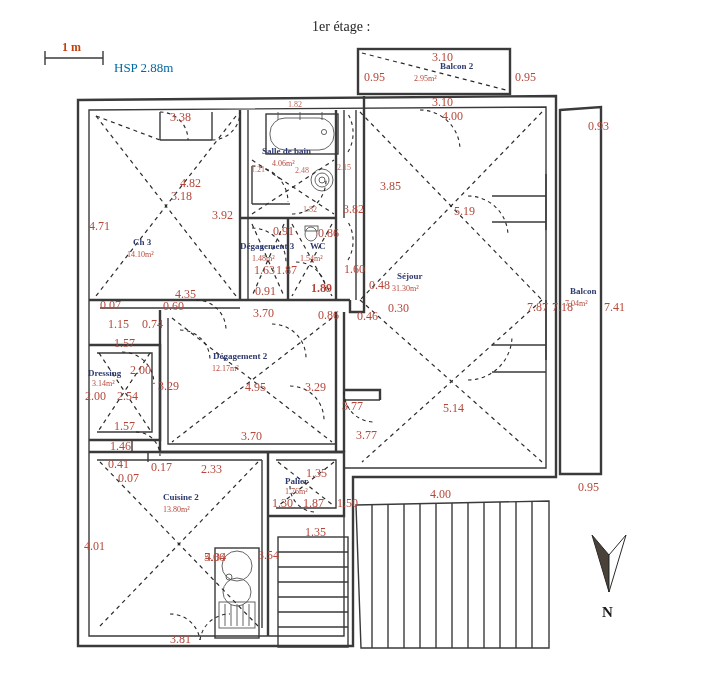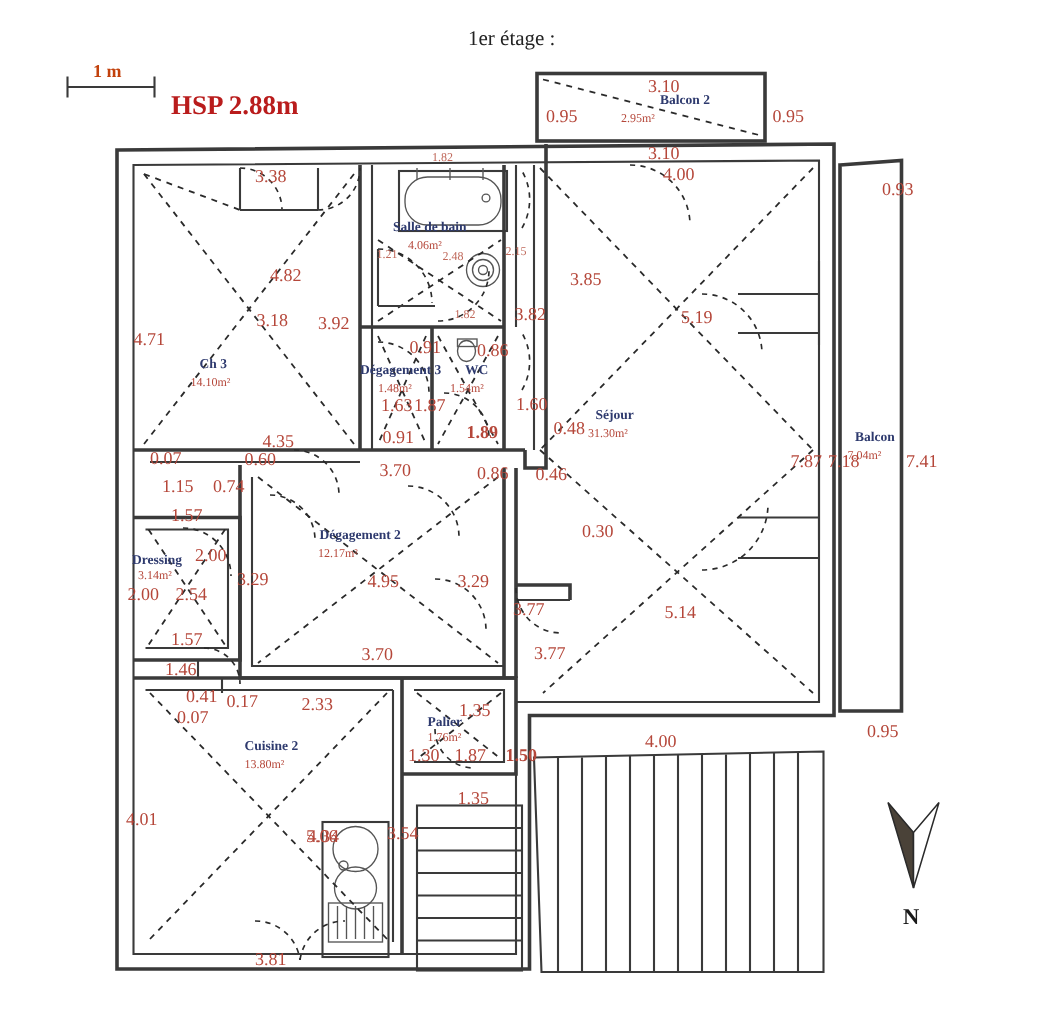--- a/index.html
+++ b/index.html
@@ -8,21 +8,21 @@
   #plan{position:absolute;left:0;top:0;width:706px;height:680px;}
   .lbl{position:absolute;white-space:nowrap;line-height:1;}
   
   .dim{color:#b5473a;font-family:"Liberation Serif",serif;font-size:15px;}
   .dim.sm{font-size:8px;color:#c06a5c;}
   .dim.md{font-size:12px;}
   
   .room{color:#2e3a6e;font-family:"Liberation Serif",serif;font-weight:bold;font-size:9px;}
   .area{color:#b5473a;font-family:"Liberation Serif",serif;font-size:8px;}
   .title{color:#232323;font-family:"Liberation Serif",serif;font-size:14px;}
-  .hsp{color:#b91c1c;font-family:"Liberation Serif",serif;font-size:18px;font-weight:bold;}
+  .hsp{color:#0369a1;font-family:"Liberation Serif",serif;font-size:13px;font-weight:normal;}
   .scale-txt{color:#c2410c;font-size:12px;font-weight:bold;}
   .north{color:#1a1a1a;font-family:"Liberation Serif",serif;font-weight:bold;font-size:15px;}
 </style>
 </head>
 <body>
 
 <svg id="plan" viewBox="0 0 706 680">
   <defs>
     <style>
       .w  { fill:none; stroke:#3a3a3a; stroke-width:2.4; }
@@ -268,42 +268,42 @@
     <div class="lbl area" style="left: 163px; top: 506px;">13.80m²</div>
     <div class="lbl dim md" style="left: 432px; top: 51px;">3.10</div>
     <div class="lbl dim md" style="left: 364px; top: 71px;">0.95</div>
     <div class="lbl dim md" style="left: 515px; top: 71px;">0.95</div>
     <div class="lbl dim md" style="left: 432px; top: 96px;">3.10</div>
     <div class="lbl dim md" style="left: 442px; top: 110px;">4.00</div>
     <div class="lbl dim md" style="left: 588px; top: 120px;">0.93</div>
     <div class="lbl dim md" style="left: 170px; top: 111px; text-align: right;">3.38</div>
     <div class="lbl dim sm" style="left: 288px; top: 101px;">1.82</div>
     <div class="lbl dim md" style="left: 180px; top: 177px;">4.82</div>
-    <div class="lbl dim md" style="left: 171px; top: 207px; font-family: Liberation Serif, serif;">3.18</div>
+    <div class="lbl dim md" style="left: 171px; top: 190px; font-family: Liberation Serif, serif;">3.18</div>
     <div class="lbl dim md" style="left: 212px; top: 209px;">3.92</div>
     <div class="lbl dim md" style="left: 89px; top: 220px;">4.71</div>
     <div class="lbl dim sm" style="left: 251px; top: 166px;">1.21</div>
     <div class="lbl dim sm" style="left: 295px; top: 167px;">2.48</div>
     <div class="lbl dim sm" style="left: 337px; top: 164px;">2.15</div>
     <div class="lbl dim sm" style="left: 303px; top: 206px;">1.82</div>
     <div class="lbl dim md" style="left: 380px; top: 180px;">3.85</div>
     <div class="lbl dim md" style="left: 343px; top: 203px;">3.82</div>
     <div class="lbl dim md" style="left: 454px; top: 205px;">5.19</div>
     <div class="lbl dim md" style="left: 273px; top: 225px;">0.91</div>
     <div class="lbl dim md" style="left: 318px; top: 227px;">0.86</div>
     <div class="lbl dim md" style="left: 254px; top: 264px;">1.63</div>
     <div class="lbl dim md" style="left: 276px; top: 264px;">1.87</div>
     <div class="lbl dim md" style="left: 344px; top: 263px;">1.60</div>
     <div class="lbl dim md" style="left: 369px; top: 279px;">0.48</div>
     <div class="lbl dim md" style="left: 255px; top: 285px;">0.91</div>
     <div class="lbl dim md" style="left: 311px; top: 282px; font-weight: bold;">1.89</div>
     <div class="lbl dim md" style="left: 175px; top: 288px;">4.35</div>
     <div class="lbl dim md" style="left: 100px; top: 299px;">0.07</div>
     <div class="lbl dim md" style="left: 127px; top: 300px; padding-left: 36px;">0.60</div>
-    <div class="lbl dim md" style="left: 388px; top: 302px; margin-top: 46px;">0.30</div>
+    <div class="lbl dim md" style="left: 388px; top: 302px;">0.30</div>
     <div class="lbl dim md" style="left: 357px; top: 310px;">0.46</div>
     <div class="lbl dim md" style="left: 253px; top: 307px;">3.70</div>
     <div class="lbl dim md" style="left: 318px; top: 309px;">0.86</div>
     <div class="lbl dim md" style="left: 527px; top: 301px;">7.87</div>
     <div class="lbl dim md" style="left: 604px; top: 301px;">7.41</div>
     <div class="lbl dim md" style="left: 552px; top: 301px;">7.18</div>
     <div class="lbl dim md" style="left: 108px; top: 318px;">1.15</div>
     <div class="lbl dim md" style="left: 142px; top: 318px;">0.74</div>
     <div class="lbl dim md" style="left: 114px; top: 337px;">1.57</div>
     <div class="lbl dim md" style="left: 130px; top: 364px;">2.00</div>
@@ -311,29 +311,29 @@
     <div class="lbl dim md" style="left: 117px; top: 390px;">2.54</div>
     <div class="lbl dim md" style="left: 158px; top: 380px;">3.29</div>
     <div class="lbl dim md" style="left: 245px; top: 381px;">4.95</div>
     <div class="lbl dim md" style="left: 305px; top: 381px;">3.29</div>
     <div class="lbl dim md" style="left: 114px; top: 420px;">1.57</div>
     <div class="lbl dim md" style="left: 110px; top: 440px;">1.46</div>
     <div class="lbl dim md" style="left: 241px; top: 430px;">3.70</div>
     <div class="lbl dim md" style="left: 342px; top: 400px;">3.77</div>
     <div class="lbl dim md" style="left: 356px; top: 429px;">3.77</div>
     <div class="lbl dim md" style="left: 443px; top: 402px;">5.14</div>
-    <div class="lbl dim md" style="left: 124px; top: 458px; text-align: center;">0.41</div>
+    <div class="lbl dim md" style="left: 108px; top: 458px; text-align: center;">0.41</div>
     <div class="lbl dim md" style="left: 151px; top: 461px;">0.17</div>
     <div class="lbl dim md" style="left: 118px; top: 472px;">0.07</div>
     <div class="lbl dim md" style="left: 201px; top: 463px;">2.33</div>
     <div class="lbl dim md" style="left: 306px; top: 467px;">1.35</div>
     <div class="lbl dim md" style="left: 430px; top: 488px;">4.00</div>
     <div class="lbl dim md" style="left: 578px; top: 481px;">0.95</div>
     <div class="lbl dim md" style="left: 272px; top: 497px;">1.30</div>
     <div class="lbl dim md" style="left: 303px; top: 497px;">1.87</div>
-    <div class="lbl dim md" style="left: 337px; top: 497px; font-weight: bold;">1.50</div>
+    <div class="lbl dim md" style="left: 337px; top: 497px;">1.50</div>
     <div class="lbl dim md" style="left: 305px; top: 526px;">1.35</div>
     <div class="lbl dim md" style="left: 84px; top: 540px;">4.01</div>
     <div class="lbl dim md" style="left: 168px; top: 551px; margin-left: 36px;">5.06</div>
     <div class="lbl dim md" style="left: 205px; top: 551px;">4.34</div>
     <div class="lbl dim md" style="left: 258px; top: 549px;">3.54</div>
     <div class="lbl dim md" style="left: 170px; top: 633px;">3.81</div>
   </div>
 
 </body></html>

